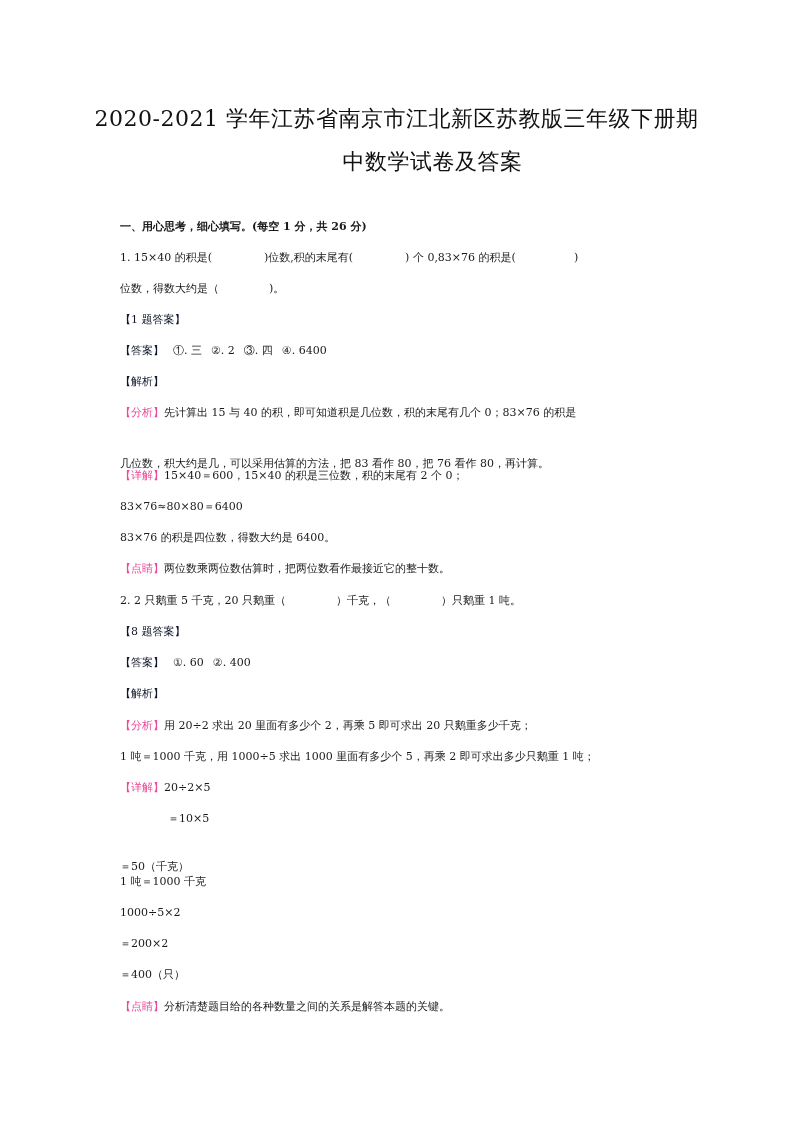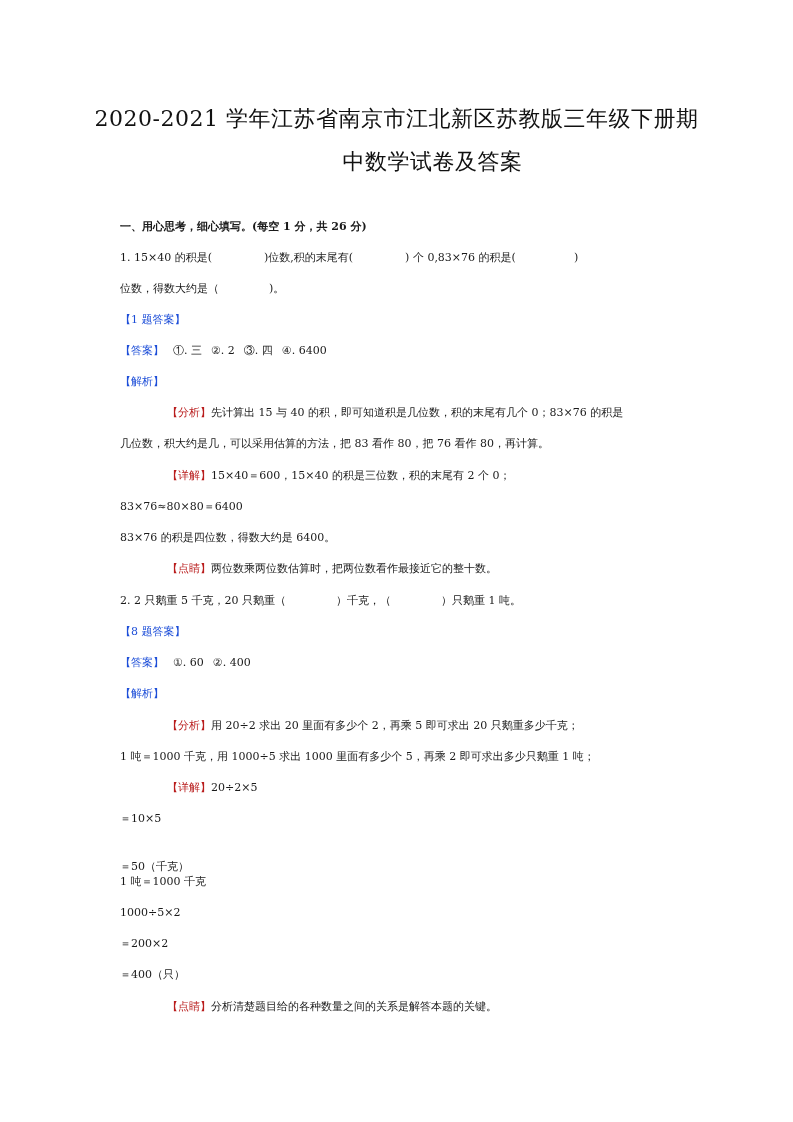--- a/index.html
+++ b/index.html
@@ -12,22 +12,22 @@
     position: absolute; left: 0; width: 793px; text-align: center;
     font-size: 22px; letter-spacing: 0.5px; color: #111;
   }
   .t1 { top: 104px; }
   .t2 { top: 147px; padding-left: 36px; }
   .line {
     position: absolute; left: 120px; font-size: 11px; white-space: nowrap;
     line-height: 18px;
   }
   .bold { font-weight: bold; }
-  .blue { color: #1d4ed8; }
-  .tag { color: #b91c1c; margin-left: 47px; }
+  .blue { color: #0f172a; }
+  .tag { color: #ec4899; }
   .blank { display: inline-block; }
   .ans-item { display: inline-block; margin-left: 9px; }
   .ans-item:first-of-type { margin-left: 32px; }
 </style>
 </head>
 <body>
 
 <div>
 
   <div class="title t1">2020-2021 学年江苏省南京市江北新区苏教版三年级下册期</div>
@@ -46,21 +46,21 @@
 
   <div class="line" style="top:342px;">
     <span class="blue">【答案】</span><span class="ans-item">①. 三</span><span class="ans-item">②. 2</span><span class="ans-item">③. 四</span><span class="ans-item">④. 6400</span>
   </div>
 
   <div class="line blue" style="top:373px;">【解析】</div>
 
   <div class="line" style="top:404px;">
     <span class="tag">【分析】</span><span>先计算出 15 与 40 的积，即可知道积是几位数，积的末尾有几个 0；83×76 的积是</span>
   </div>
-  <div class="line" style="top:435px;">几位数，积大约是几，可以采用估算的方法，把 83 看作 80，把 76 看作 80，再计算。</div>
+  <div class="line" style="top:455px;">几位数，积大约是几，可以采用估算的方法，把 83 看作 80，把 76 看作 80，再计算。</div>
 
   <div class="line" style="top:467px;">
     <span class="tag">【详解】</span><span>15×40＝600，15×40 的积是三位数，积的末尾有 2 个 0；</span>
   </div>
   <div class="line" style="top:498px;">83×76≈80×80＝6400</div>
   <div class="line" style="top:529px;">83×76 的积是四位数，得数大约是 6400。</div>
 
   <div class="line" style="top:560px;">
     <span class="tag">【点睛】</span><span>两位数乘两位数估算时，把两位数看作最接近它的整十数。</span>
   </div>
@@ -78,21 +78,21 @@
   <div class="line blue" style="top:685px;">【解析】</div>
 
   <div class="line" style="top:717px;">
     <span class="tag">【分析】</span><span>用 20÷2 求出 20 里面有多少个 2，再乘 5 即可求出 20 只鹅重多少千克；</span>
   </div>
   <div class="line" style="top:748px;text-align:right;">1 吨＝1000 千克，用 1000÷5 求出 1000 里面有多少个 5，再乘 2 即可求出多少只鹅重 1 吨；</div>
 
   <div class="line" style="top:779px;">
     <span class="tag">【详解】</span><span>20÷2×5</span>
   </div>
-  <div class="line" style="top:810px;">＝10×5</div>
+  <div class="line" style="top:810px;margin-left:48px;">＝10×5</div>
   <div class="line" style="top:858px;">＝50（千克）</div>
   <div class="line" style="top:873px;">1 吨＝1000 千克</div>
   <div class="line" style="top:904px;">1000÷5×2</div>
   <div class="line" style="top:935px;">＝200×2</div>
   <div class="line" style="top:966px;">＝400（只）</div>
 
   <div class="line" style="top:998px;">
     <span class="tag">【点睛】</span><span>分析清楚题目给的各种数量之间的关系是解答本题的关键。</span>
   </div>
 

